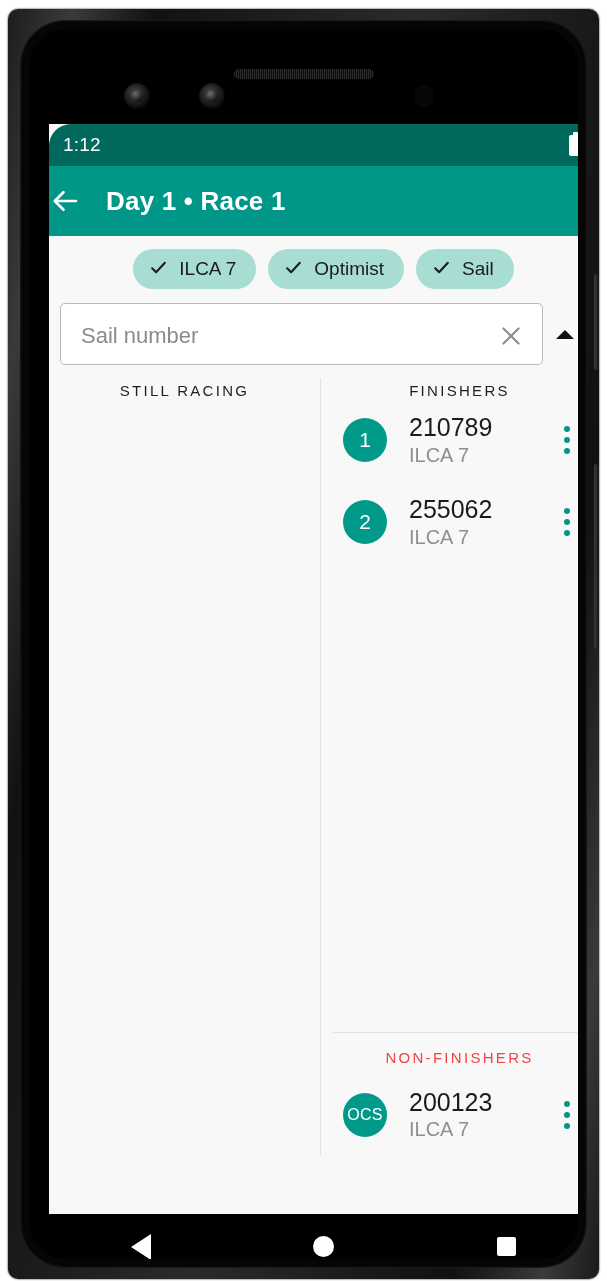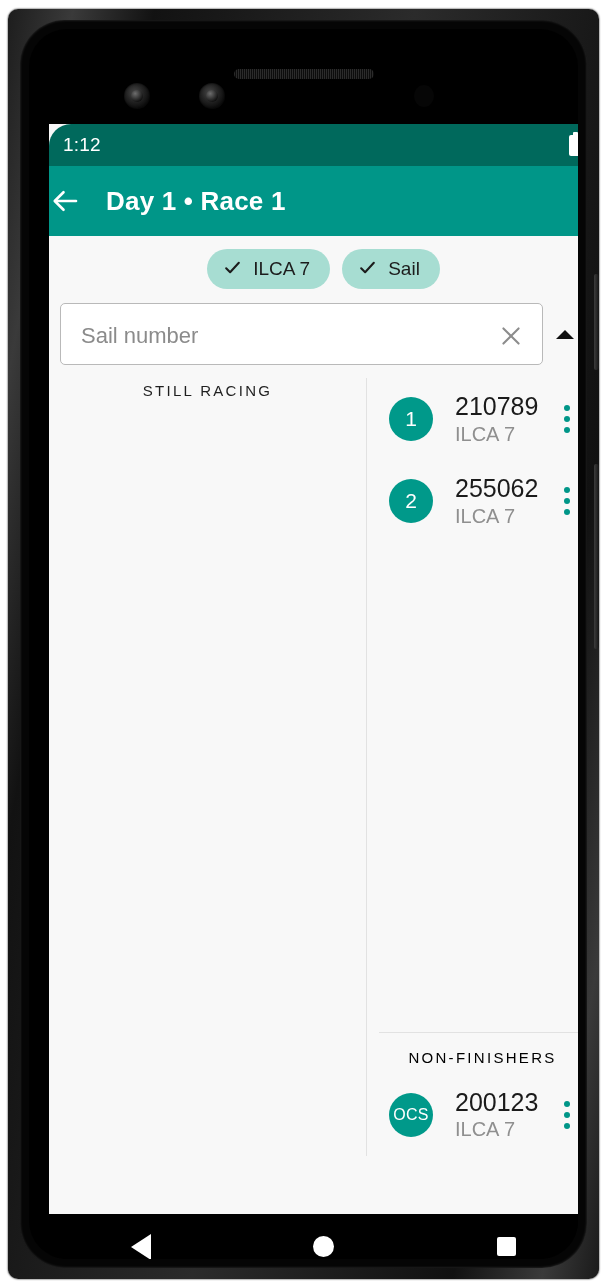--- a/index.html
+++ b/index.html
@@ -246,21 +246,21 @@
     border-bottom: 9px solid #101010;
   }
 
   
   .columns {
     display: flex;
     height: 778px;
     margin-top: 13px;
   }
   .col-left {
-    width: 318px;
+    width: 272px;
     border-right: 1px solid #e2e2e2;
     box-sizing: border-box;
   }
   .col-right {
     flex: 1;
     display: flex;
     flex-direction: column;
   }
   .col-header {
     text-align: center;
@@ -323,21 +323,21 @@
   }
   .section-divider {
     height: 1px;
     background: #e2e2e2;
     margin: 0 12px 0 12px;
   }
   .section-header {
     text-align: center;
     font-size: 15px;
     letter-spacing: 2.3px;
-    color: #000000;
+    color: #ef4444;
     padding: 16px 0 8px 0;
   }
 
   
   .nav-bar {
     position: absolute;
     left: 20px;
     top: 1185px;
     width: 549px;
     height: 65px;
@@ -410,20 +410,28 @@
       </div>
 
       <div class="chip-row">
         <div class="chip">
           <span class="chip-check">
             <svg width="19" height="19" viewBox="0 0 24 24" fill="none" stroke="#1c1c1c" stroke-width="2.6" stroke-linecap="round" stroke-linejoin="round">
               <polyline points="4,13 9,18 20,6"></polyline>
             </svg>
           </span>
           <span class="chip-label">ILCA 7</span>
+        </div>
+        <div class="chip">
+          <span class="chip-check">
+            <svg width="19" height="19" viewBox="0 0 24 24" fill="none" stroke="#1c1c1c" stroke-width="2.6" stroke-linecap="round" stroke-linejoin="round">
+              <polyline points="4,13 9,18 20,6"></polyline>
+            </svg>
+          </span>
+          <span class="chip-label">Optimist</span>
         </div>
         <div class="chip">
           <span class="chip-check">
             <svg width="19" height="19" viewBox="0 0 24 24" fill="none" stroke="#1c1c1c" stroke-width="2.6" stroke-linecap="round" stroke-linejoin="round">
               <polyline points="4,13 9,18 20,6"></polyline>
             </svg>
           </span>
           <span class="chip-label">Sail</span>
         </div>
       </div>
@@ -443,20 +451,21 @@
         </div>
       </div>
 
       <div class="columns">
 
         <div class="col-left">
           <div class="col-header">STILL RACING</div>
         </div>
 
         <div class="col-right">
+          <div class="col-header">FINISHERS</div>
 
           <div class="finishers-area">
 
             <div class="entry-row">
               <div class="avatar">1</div>
               <div class="entry-text">
                 <div class="entry-number">210789</div>
                 <div class="entry-class">ILCA 7</div>
               </div>
               <div class="overflow-dots">

